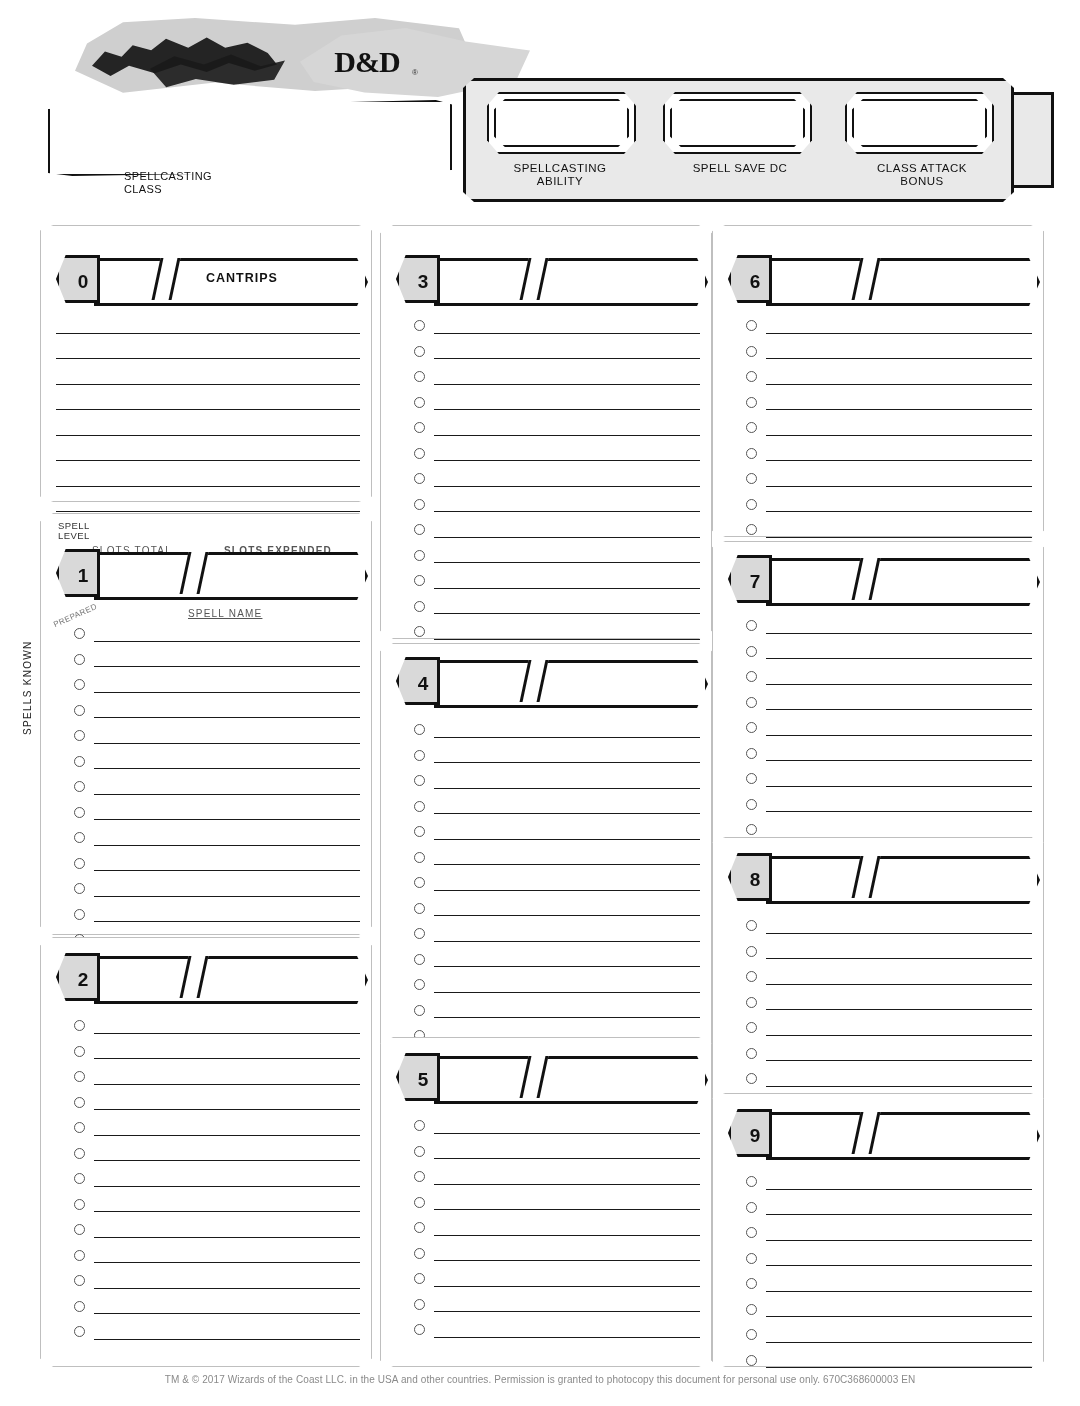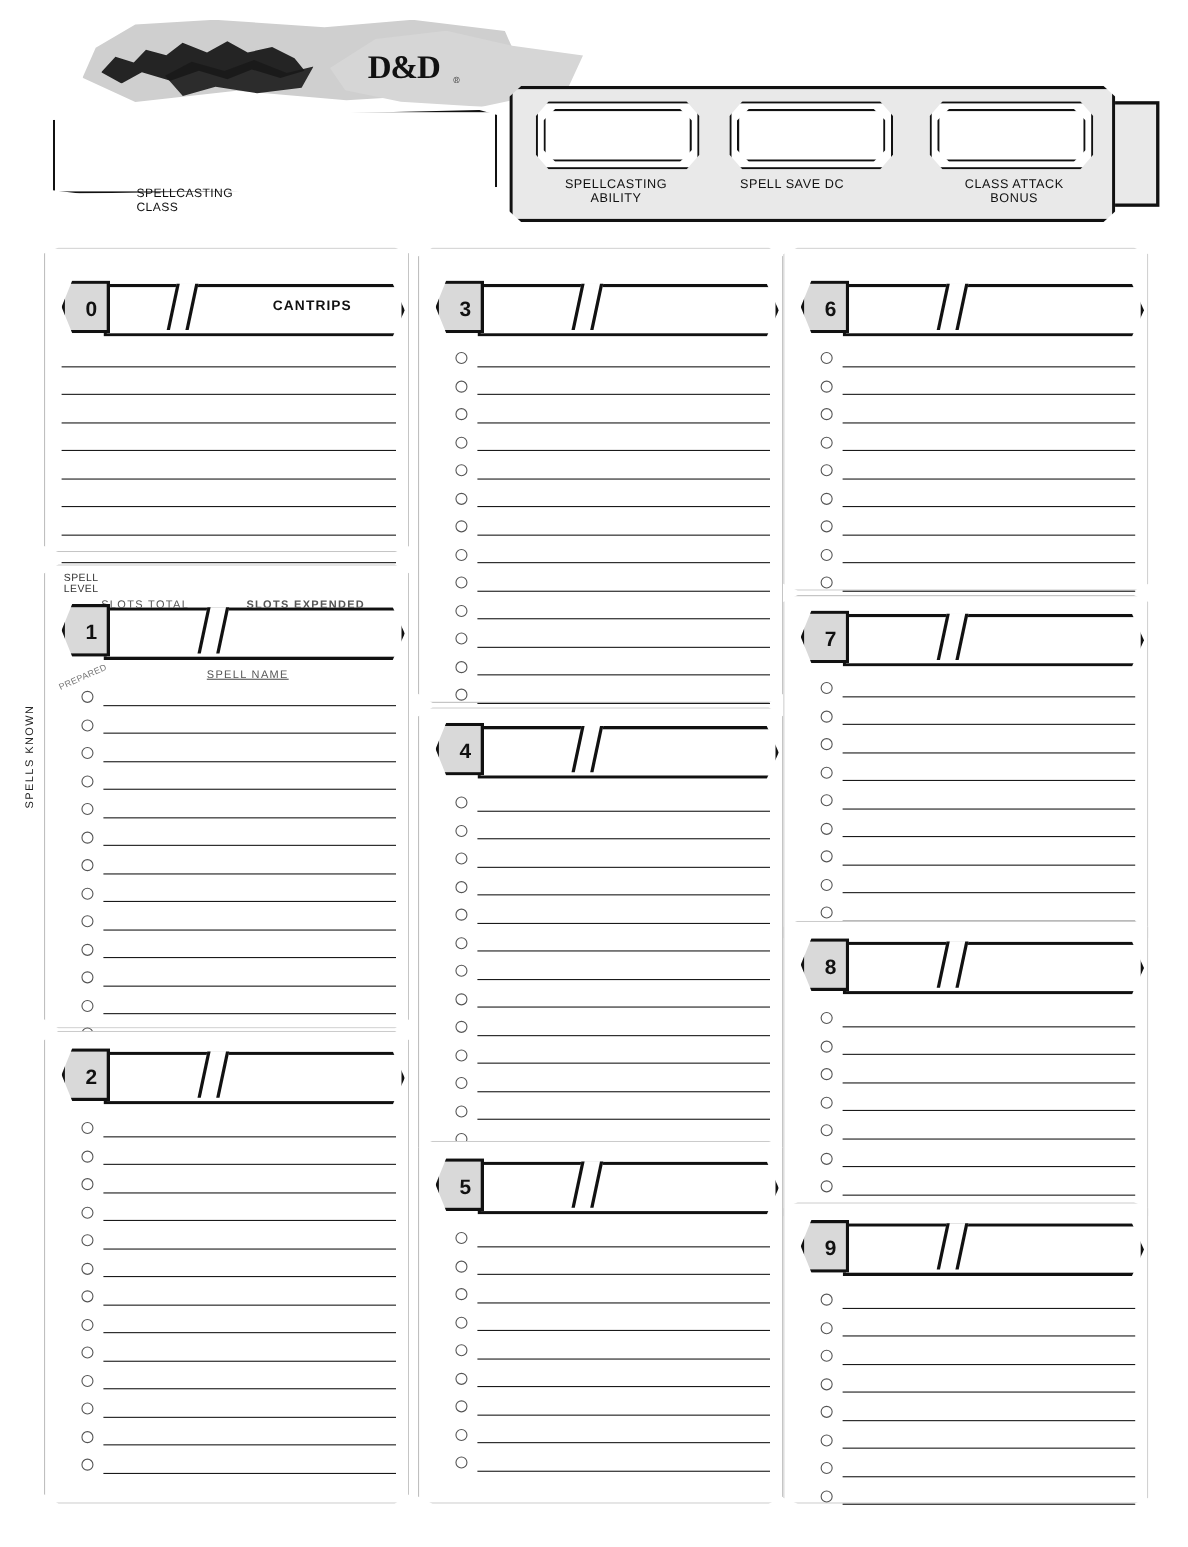--- a/index.html
+++ b/index.html
@@ -64,21 +64,21 @@
   .hdr-field-inner{
     position:absolute;inset:5px;border:2px solid #111;
     clip-path:polygon(8% 0%,92% 0%,100% 22%,100% 78%,92% 100%,8% 100%,0% 78%,0% 22%);
     background:#fff;
   }
   .hdr-field-label{
     position:absolute;top:162px;width:200px;text-align:center;font-size:11.5px;color:#111;
     letter-spacing:.5px;line-height:13px;
   }
   .hdr-field-label.l1{left:460px;}
-  .hdr-field-label.l2{left:620px;text-align:center;}
+  .hdr-field-label.l2{left:640px;text-align:center;}
   .hdr-field-label.l3{left:822px;}
 
   
   .col{position:absolute;top:225px;width:330px;}
   .col1{left:40px;}
   .col2{left:380px;}
   .col3{left:712px;}
   .panel{
     position:absolute;background:#fff;border:1px solid #bfbfbf;
     clip-path:polygon(0% 2%,4% 0%,96% 0%,100% 2%,100% 98%,96% 100%,4% 100%,0% 98%);
@@ -93,21 +93,21 @@
   }
   .lvlbar .slotbox{
     position:absolute;left:38px;top:3px;right:0;height:42px;background:#fff;border:3px solid #111;
     clip-path:polygon(0% 0%,96% 0%,100% 50%,96% 100%,0% 100%);
   }
   .lvlbar .divider{
     position:absolute;top:3px;width:14px;height:42px;border-left:3px solid #111;border-right:3px solid #111;
     transform:skewX(-12deg);background:#fff;
   }
   .lvlbar .title{
-    position:absolute;left:60px;top:16px;font-size:12.5px;font-weight:bold;color:#111;letter-spacing:1px;margin-left:42px;
+    position:absolute;left:60px;top:16px;font-size:12.5px;font-weight:bold;color:#111;letter-spacing:1px;
   }
   
   .rows{position:absolute;left:0;right:0;}
   .row{position:relative;height:25.5px;}
   .row .bullet{
     position:absolute;left:18px;top:7px;width:11px;height:11px;border:1.5px solid #555;border-radius:50%;
     background:#fff;box-sizing:border-box;
   }
   .row .line{
     position:absolute;left:0;right:8px;bottom:5px;height:1px;background:#1a1a1a;
@@ -674,13 +674,14 @@
           <div class="bullet"></div>
           <div class="line"></div>
         </div>
       <div class="row ind">
           <div class="bullet"></div>
           <div class="line"></div>
         </div>
     </div>
   </div>
 
+  <div class="footer">TM &amp; © 2017 Wizards of the Coast LLC. in the USA and other countries. Permission is granted to photocopy this document for personal use only. 670C368600003 EN</div>
 </div>
 
 </body></html>

